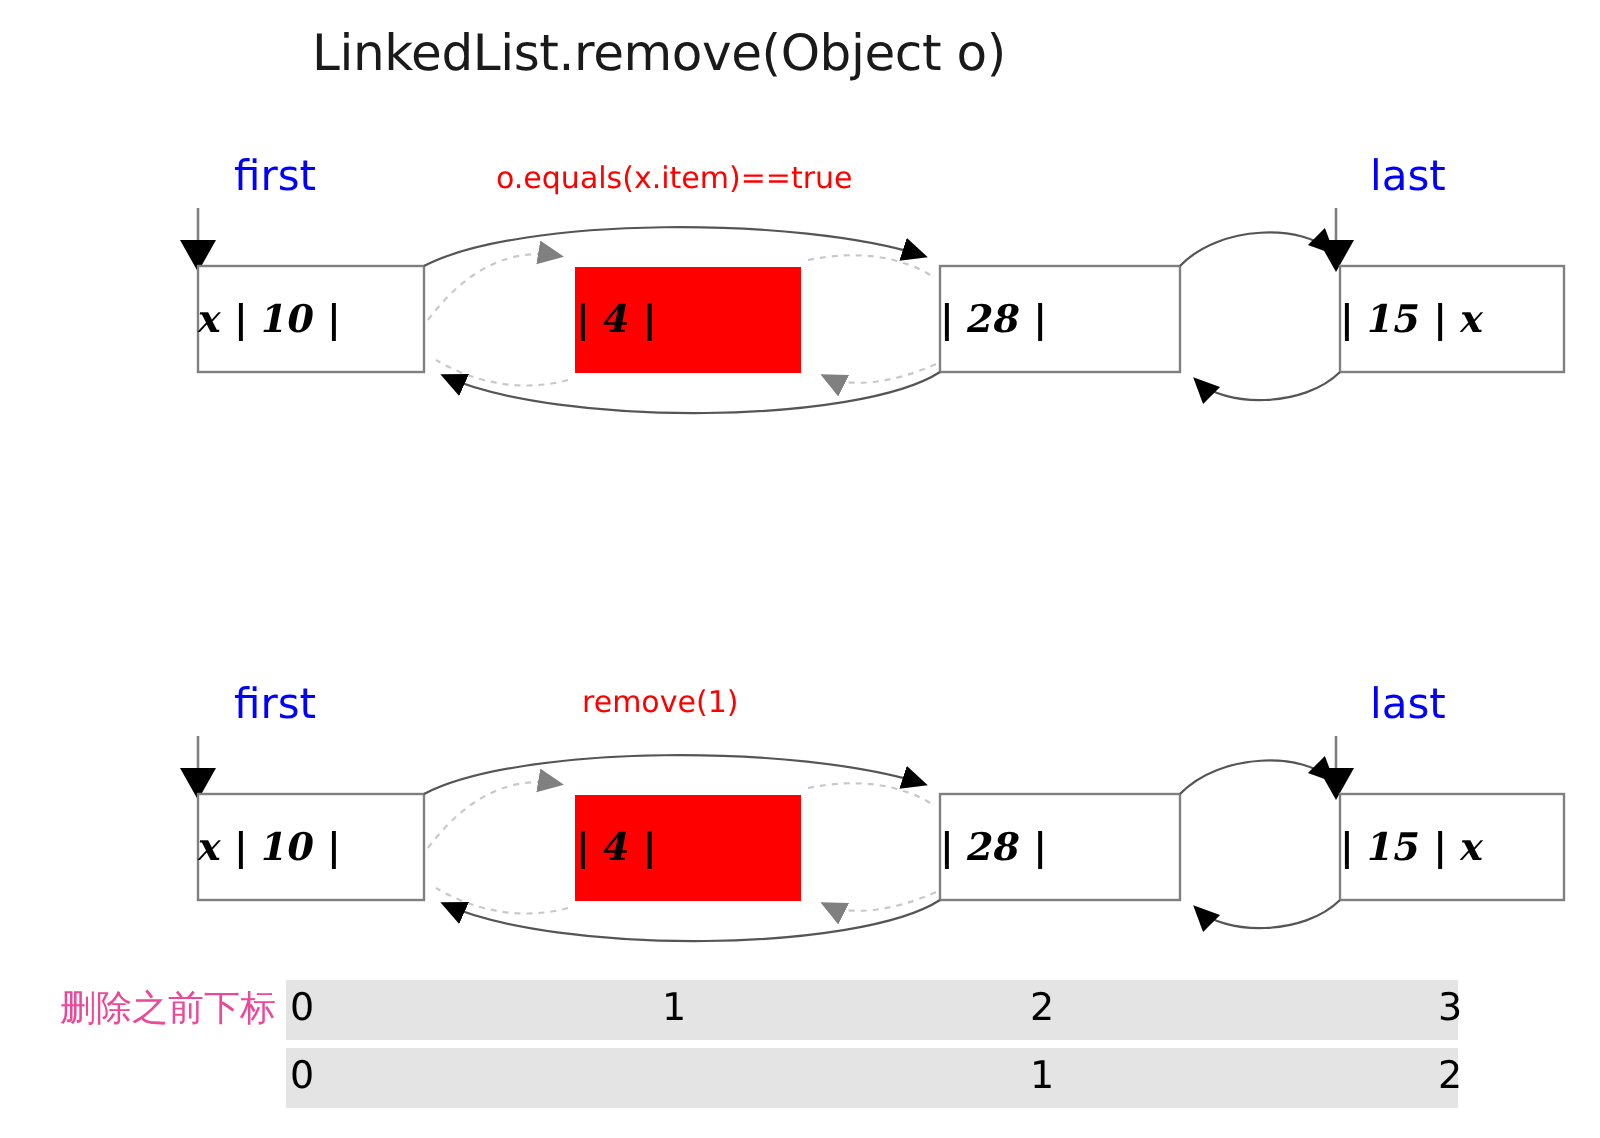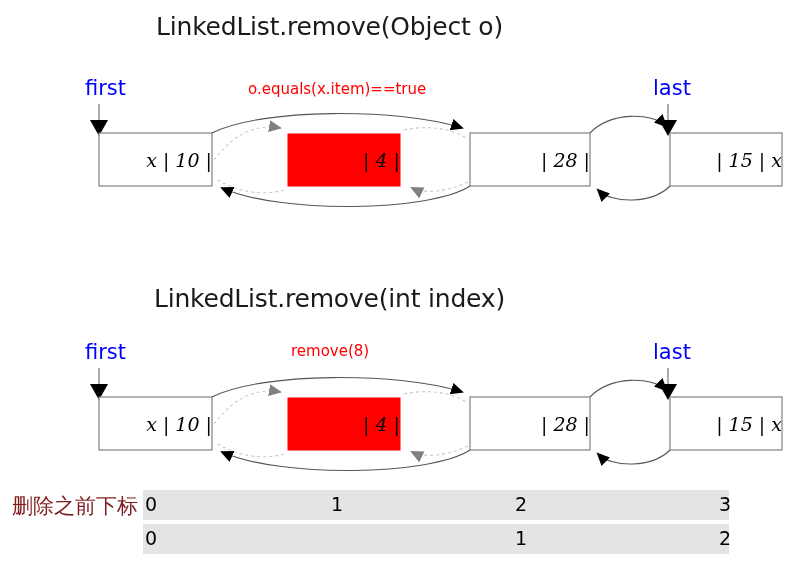--- a/index.html
+++ b/index.html
@@ -39,46 +39,47 @@
   }
   #title-1 { top: 12px; }
   #title-2 { top: 284px; }
 
   .ptr-label {
     position: absolute;
     font-family: "DejaVu Sans", sans-serif;
     font-size: 21px;
     color: #0000ff;
     white-space: nowrap;
+    margin-left: 32px;
   }
   .note-label {
     position: absolute;
     font-family: "DejaVu Sans", sans-serif;
     font-size: 15px;
     font-weight: normal;
     color: #ff0000;
     white-space: nowrap;
   }
 
   .node-text {
     position: absolute;
     font-family: "DejaVu Serif", serif;
     font-size: 19px;
-    font-weight: normal;
+    font-weight: bold;
     font-style: italic;
     color: #000000;
-    text-align: right;
+    text-align: left;
     white-space: nowrap;
   }
 
   .idx-row-label {
     position: absolute;
     font-family: "DejaVu Sans", sans-serif;
-    font-size: 21px;
-    color: #7f1d1d;
+    font-size: 18px;
+    color: #ec4899;
     white-space: nowrap;
     text-align: right;
   }
   .idx-bar {
     position: absolute;
     background: #e4e4e4;
     height: 30px;
   }
   .idx-cell {
     position: absolute;
@@ -88,29 +89,28 @@
     white-space: nowrap;
   }
 </style>
 </head>
 <body>
 
 <div class="stage">
 
   <div class="title" id="title-1">LinkedList.remove(Object o)</div>
 
-  <div class="title" id="title-2">LinkedList.remove(int index)</div>
 
   <div class="ptr-label" style="left:85px; top:76px;">first</div>
   <div class="ptr-label" style="left:653px; top:76px;">last</div>
   <div class="note-label" style="left:248px; top:80px;">o.equals(x.item)==true</div>
 
   <div class="ptr-label" style="left:85px; top:340px;">first</div>
   <div class="ptr-label" style="left:653px; top:340px;">last</div>
-  <div class="note-label" style="left:291px; top:342px;">remove(8)</div>
+  <div class="note-label" style="left:291px; top:342px;">remove(1)</div>
 
   <svg class="diagram-svg" viewBox="0 0 800 569">
     <defs>
       <marker id="ah-black" markerWidth="16" markerHeight="16" refX="11" refY="6" orient="auto" markerUnits="userSpaceOnUse">
         <path d="M0,0 L13,6 L0,12 Z" fill="#000000"></path>
       </marker>
       <marker id="ah-gray" markerWidth="16" markerHeight="16" refX="11" refY="6" orient="auto" markerUnits="userSpaceOnUse">
         <path d="M0,0 L13,6 L0,12 Z" fill="#808080"></path>
       </marker>
     </defs>

